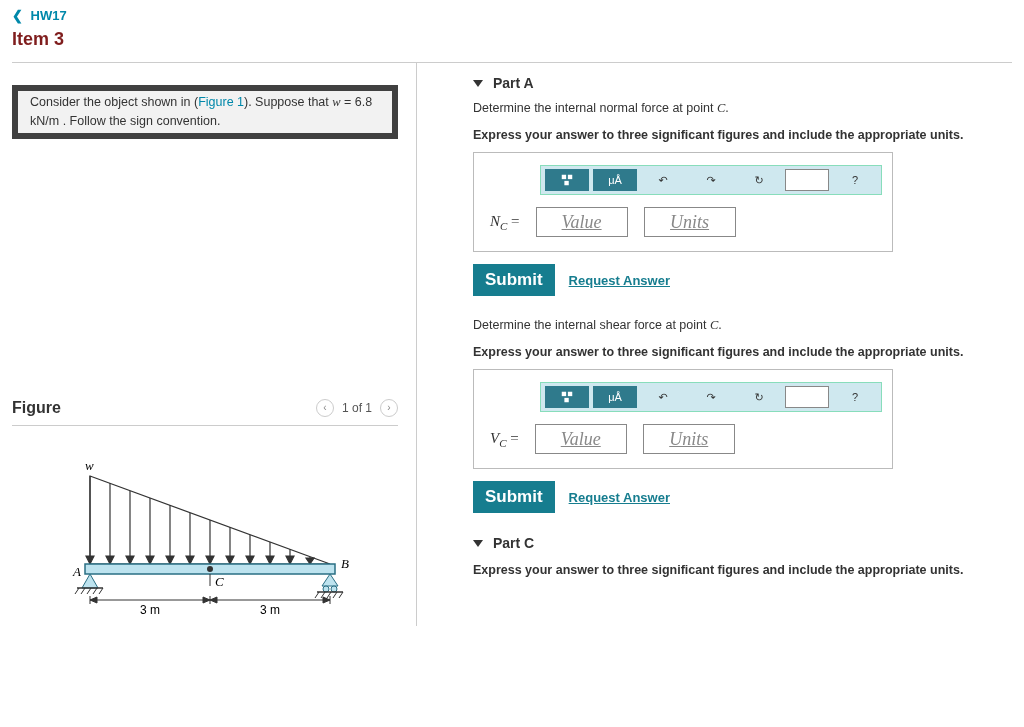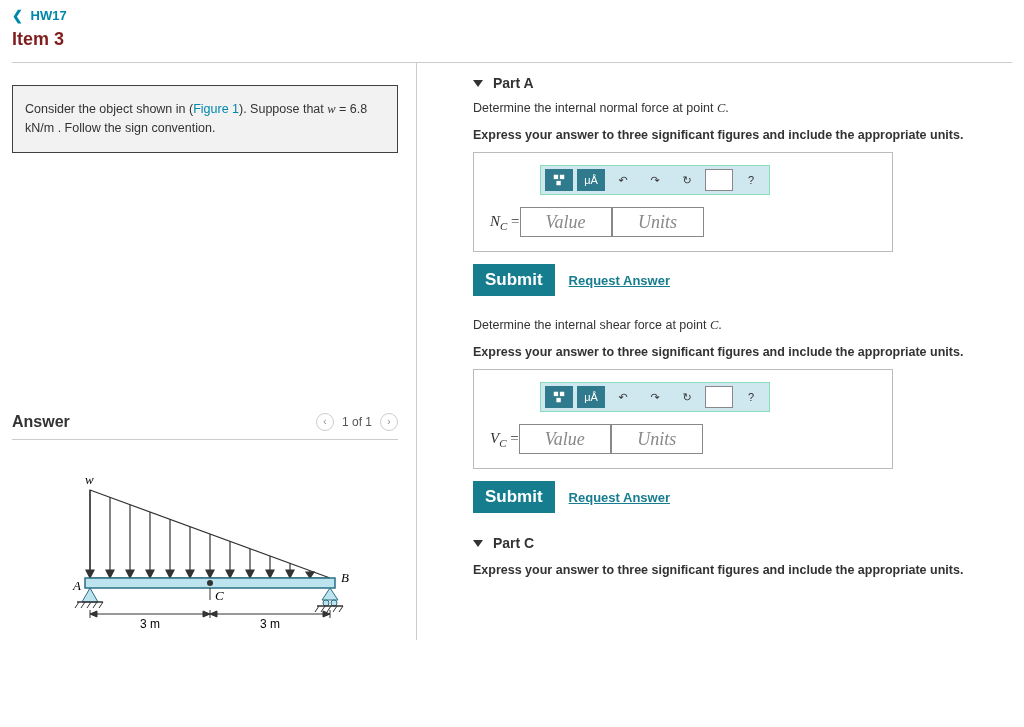--- a/index.html
+++ b/index.html
@@ -12,21 +12,21 @@
   }
   .back-link { color: #0088aa; font-weight: bold; padding: 8px 12px 4px; cursor: pointer; }
   .back-link .chev { margin-right: 4px; }
   .item-title { font-size: 18px; font-weight: bold; padding: 2px 12px 12px; color: #7f1d1d; }
   .hr { border: none; border-top: 1px solid #ccc; margin: 0 12px; }
 
   .two-col { display: flex; margin: 0 12px; }
   .left-col { width: 405px; padding-top: 22px; padding-right: 18px; border-right: 1px solid #ccc; }
   .right-col { flex: 1; padding-top: 12px; padding-left: 56px; }
 
-  .problem-box { background: #f2f2f2; border: 1px solid #404040; padding: 14px 12px; font-size: 12.5px; line-height: 1.5; color: #333; }
+  .problem-box { background: #f2f2f2; border: 6px solid #404040; padding: 2px 12px; font-size: 12.5px; line-height: 1.5; color: #333; }
   .problem-box .figlink { color: #0088aa; }
   .problem-box .math { font-style: italic; font-family: Georgia, 'Times New Roman', serif; }
 
   .fig-section { margin-top: 260px; }
   .fig-header { display: flex; align-items: center; justify-content: space-between; }
   .fig-title { font-size: 16px; font-weight: bold; }
   .fig-nav { display: flex; align-items: center; gap: 8px; font-size: 12px; color: #555; }
   .nav-btn { width: 18px; height: 18px; border: 1px solid #ccc; border-radius: 50%; display: inline-flex; align-items: center; justify-content: center; font-size: 10px; color: #888; cursor: pointer; }
   .fig-hr { border: none; border-top: 1px solid #ccc; margin: 8px 0 18px; }
 
@@ -34,29 +34,29 @@
 
   .part { margin-bottom: 22px; }
   .part-header { display: flex; align-items: center; gap: 10px; font-weight: bold; font-size: 14px; margin-bottom: 10px; }
   .caret { width: 0; height: 0; border-left: 5px solid transparent; border-right: 5px solid transparent; border-top: 7px solid #333; }
   .part-prompt { font-size: 12.5px; margin: 6px 0; }
   .part-prompt .mathC { font-style: italic; font-family: Georgia, serif; }
   .part-instr { font-size: 12.5px; font-weight: bold; margin: 12px 0 10px; }
 
   .answer-box { border: 1px solid #bbb; padding: 12px 16px 14px; width: 420px; }
   .toolbar { background: #cfe8ef; border: 1px solid #8db; display: inline-flex; align-items: center; gap: 4px; padding: 3px 4px; margin-left: 50px; }
-  .tb-btn { width: 28px; height: 22px; background: #2f7a8c; color: #fff; display: inline-flex; align-items: center; justify-content: center; font-size: 11px; cursor: pointer; }
+  .tb-btn { width: 44px; height: 22px; background: #2f7a8c; color: #fff; display: inline-flex; align-items: center; justify-content: center; font-size: 11px; cursor: pointer; }
   .tb-btn.light { background: transparent; color: #333; }
   .tb-btn.keyb { border: 1px solid #888; background: #fff; }
   .tb-btn svg { width: 14px; height: 14px; }
 
-  .input-row { display: flex; align-items: center; gap: 0; margin-top: 12px; }
+  .input-row { display: flex; align-items: center; gap: 16px; margin-top: 12px; }
   .var-label { font-family: Georgia, 'Times New Roman', serif; font-style: italic; font-size: 15px; }
   .var-label sub { font-size: 11px; font-style: italic; }
-  .field { border: 1px solid #888; height: 30px; display: inline-flex; align-items: center; justify-content: center; font-family: Georgia, serif; font-style: italic; font-size: 18px; color: #888; background: #fff; cursor: text; }
+  .field { border: 1px solid #888; height: 30px; display: inline-flex; align-items: center; justify-content: center; font-family: Georgia, serif; font-style: italic; font-size: 18px; color: #888; background: #fff; cursor: text; text-decoration: underline; }
   .field.value { width: 92px; }
   .field.units { width: 92px; }
 
   .submit-row { margin-top: 12px; display: flex; align-items: center; gap: 14px; }
   .submit-btn { background: #167d8f; color: #fff; font-weight: bold; font-size: 17px; padding: 6px 12px; border: none; cursor: pointer; }
   .request-link { color: #167d8f; font-weight: bold; font-size: 13px; text-decoration: underline; cursor: pointer; }
 </style>
 </head>
 <body>
 
@@ -69,21 +69,21 @@
 
 <div class="two-col">
 
   <div class="left-col">
     <div class="problem-box">
       <span>Consider the object shown in (</span><span class="figlink">Figure 1</span><span>). Suppose that </span><span class="math">w</span><span> = 6.8  kN/m</span><span> . Follow the sign convention.</span>
     </div>
 
     <div class="fig-section">
       <div class="fig-header">
-        <div class="fig-title">Answer</div>
+        <div class="fig-title">Figure</div>
         <div class="fig-nav">
           <span class="nav-btn">‹</span>
           <span>1 of 1</span>
           <span class="nav-btn">›</span>
         </div>
       </div>
       <hr class="fig-hr">
 
       <div class="figure-canvas">
         <svg width="300" height="180" viewBox="0 0 300 180">

